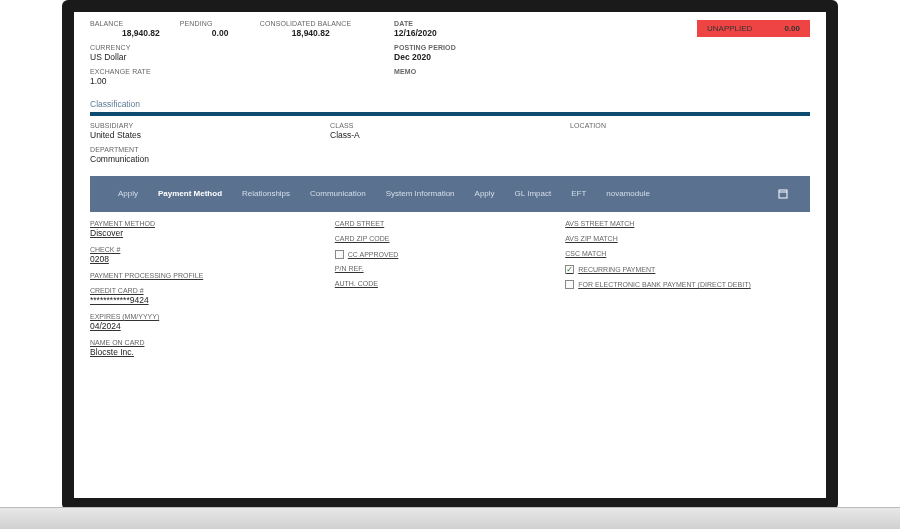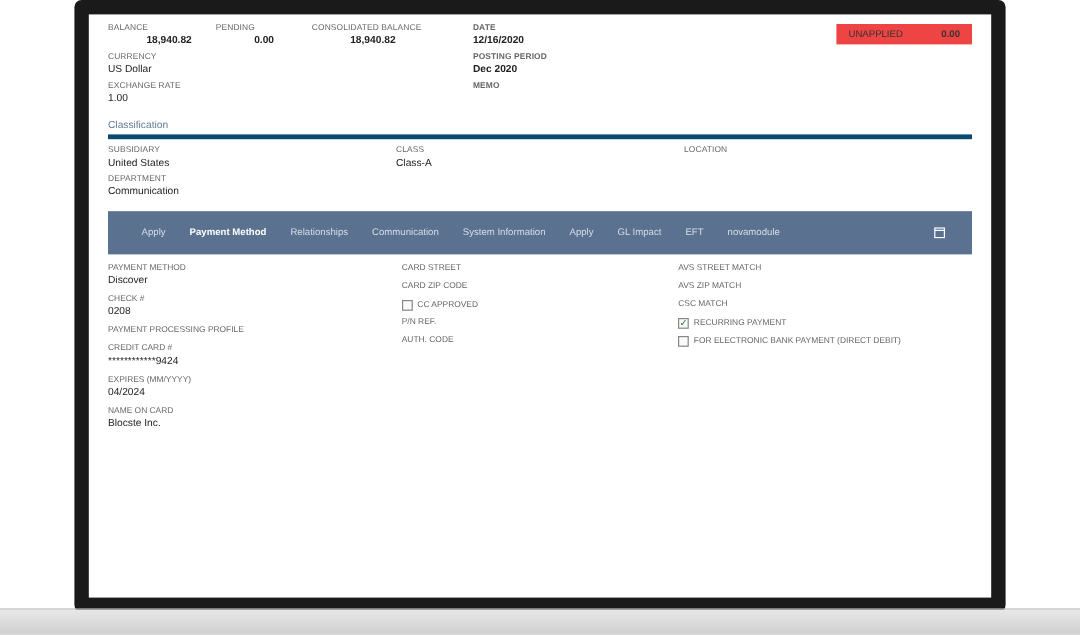--- a/index.html
+++ b/index.html
@@ -17,21 +17,21 @@
     .cols3 { display: flex; }
     .col { flex: 1; }
     .unapplied-box { background: #ef4444; padding: 4px 10px; min-width: 110px; display: flex; justify-content: space-between; font-size: 8px; }
     .section-title { font-size: 8.5px; color: #607a94; text-transform: none; padding: 3px 0; border-bottom: 4px solid #0c4a6e; margin: 4px 0 6px; }
     .tabbar { background: #5a7290; display: flex; align-items: center; padding: 18px; height: 18px; margin: 6px 0 8px; }
     .tab { color: #d5deea; font-size: 8px; padding: 0 10px; line-height: 18px; cursor: pointer; white-space: nowrap; }
     .tab.active { font-weight: bold; color: #fff; }
     .tab-expand { margin-left: auto; width: 18px; height: 18px; display: flex; align-items: center; justify-content: center; color: #fff; cursor: pointer; }
     .tab-expand svg { width: 10px; height: 10px; }
     .pm-grid { display: flex; }
-    .pm-col { padding-right: 20px; }
+    .pm-col { padding-right: 20px; text-decoration: underline; }
     .pm-col:nth-child(1) { width: 34%; }
     .pm-col:nth-child(2) { width: 32%; }
     .pm-col:nth-child(3) { width: 34%; }
     .pm-field { margin-bottom: 8px; }
     .pm-label { font-size: 7px; color: #666; text-transform: uppercase; }
     .pm-value { font-size: 8.5px; color: #222; margin-top: 1px; }
     .chk { display: flex; align-items: center; gap: 4px; margin-bottom: 6px; }
     .chk-box { width: 9px; height: 9px; border: 1px solid #888; background: #fafafa; display: inline-flex; align-items: center; justify-content: center; font-size: 8px; color: #2a4; line-height: 1; }
     .chk-box.checked::after { content: "✓"; font-size: 8px; color: #2a6e2a; }
     .chk-label { font-size: 7px; color: #666; text-transform: uppercase; }

